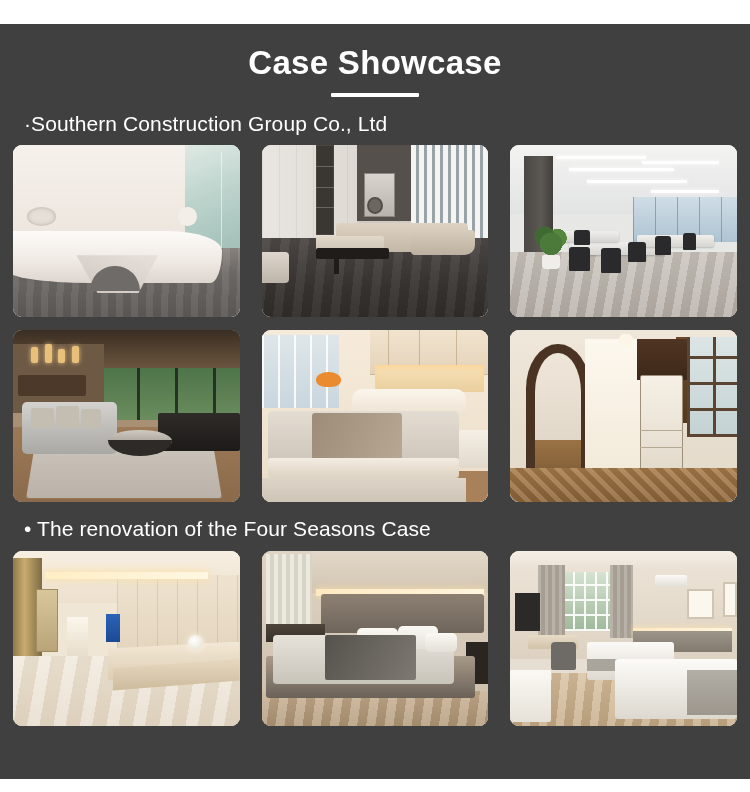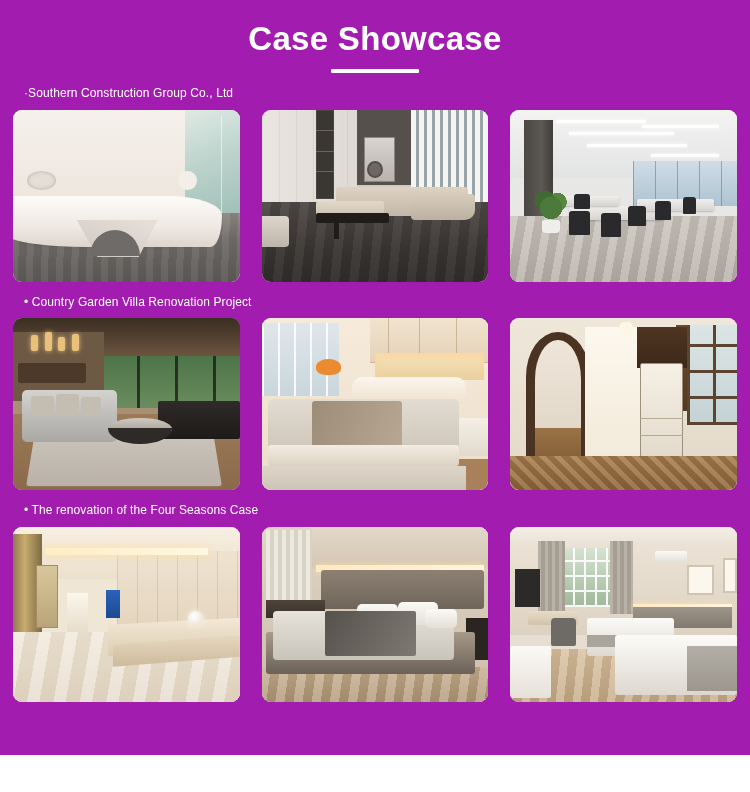--- a/index.html
+++ b/index.html
@@ -15,24 +15,24 @@
     position: relative;
     width: 750px;
     height: 792px;
     background: #ffffff;
     overflow: hidden;
   }
 
   .panel {
     position: absolute;
     left: 0;
-    top: 0;
+    top: 24px;
     width: 750px;
     height: 755px;
-    background: #a21caf;
+    background: #404040;
   }
 
   
   .header {
     padding-top: 20px;
     text-align: center;
   }
   .header-title {
     font-size: 33px;
     font-weight: bold;
@@ -45,21 +45,21 @@
     height: 4px;
     background: #ffffff;
     margin: 11px auto 0 auto;
     border-radius: 1px;
   }
 
   
   .section { margin-top: 13px; }
   .section-heading {
     color: #ffffff;
-    font-size: 12px;
+    font-size: 21px;
     font-weight: 500;
     padding-left: 24px;
     line-height: 1.3;
     letter-spacing: 0.1px;
   }
   .grid {
     display: flex;
     gap: 22px;
     padding: 0 13px;
     margin-top: 8px;
@@ -436,21 +436,20 @@
             <div class="chair" style="left:28%;top:49%;width:7%;height:9%"></div>
             <div class="plant"></div>
               <div class="pot"></div>
           </div>
         </div>
 
       </div>
     </div>
 
     <div class="section">
-      <div class="section-heading">• Country Garden Villa Renovation Project</div>
       <div class="grid">
 
         <div class="tile">
           <div class="scene s21">
             <div class="glass"></div>
               <div class="mull"></div>
             <div class="ceil"></div>
             <div class="backwall"></div>
             <div class="pend" style="left:8%;top:10%;width:3%;height:9%"></div>
             <div class="pend" style="left:14%;top:8%;width:3%;height:11%"></div>

